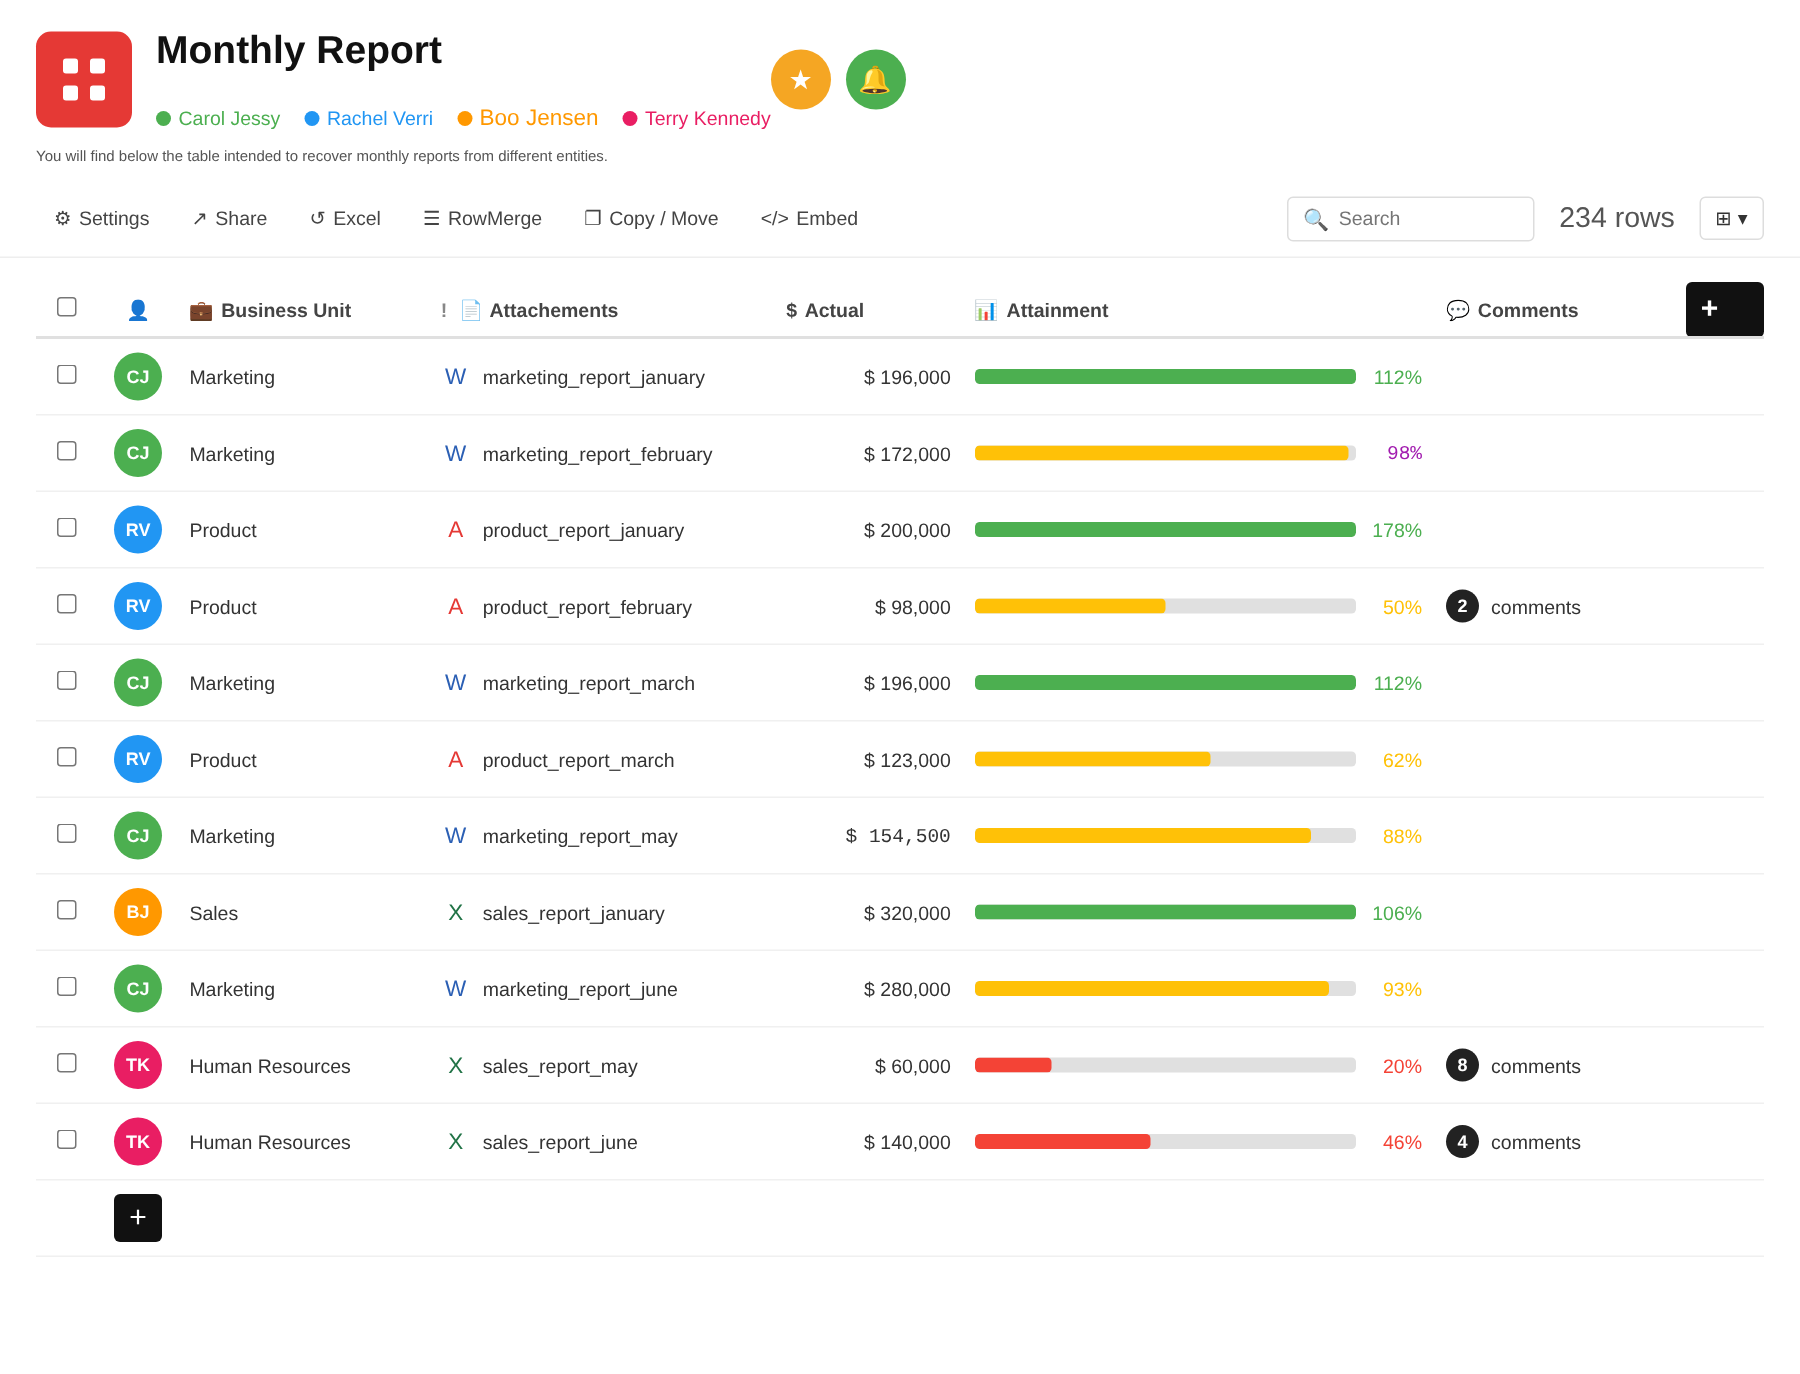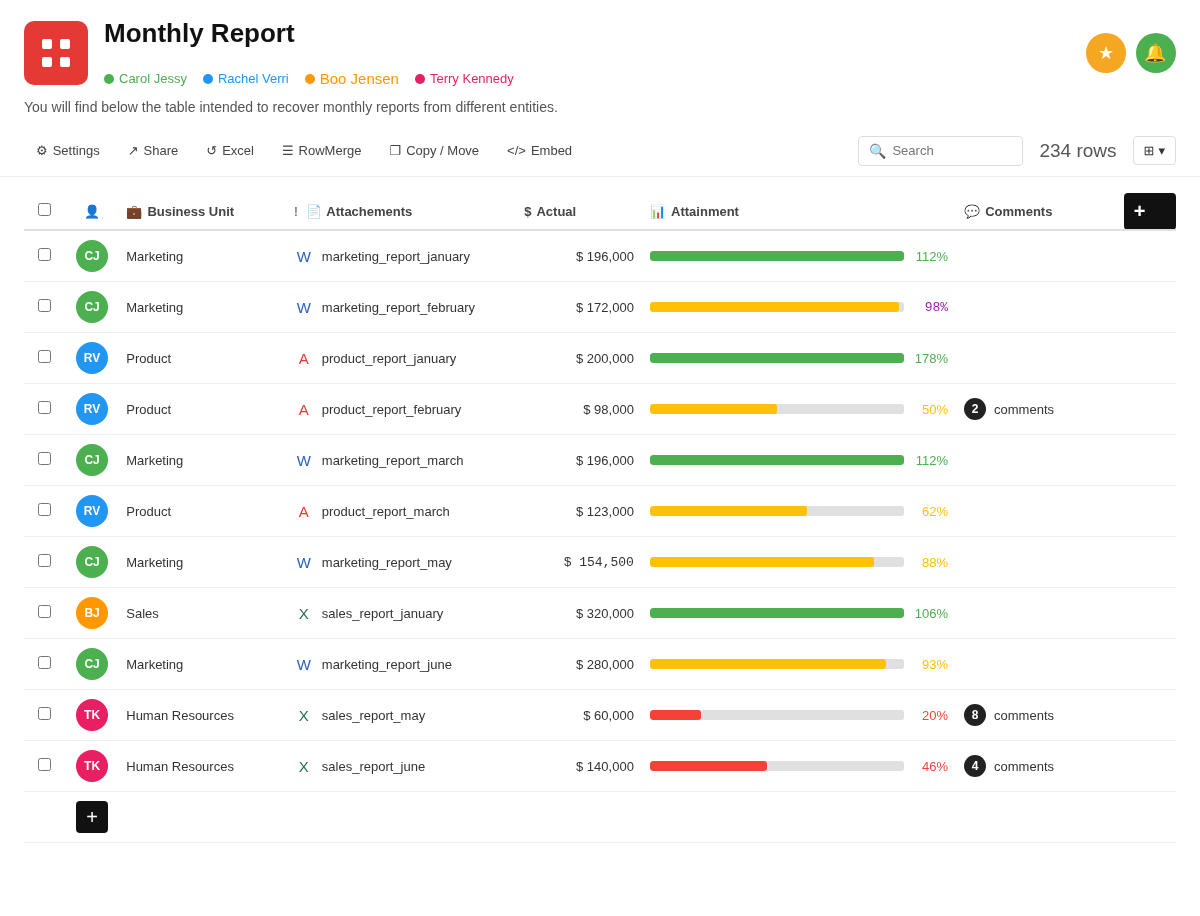--- a/index.html
+++ b/index.html
@@ -1,34 +1,34 @@
 <!DOCTYPE html>
 <html><head>
   <meta charset="utf-8">
   <style>
     * { box-sizing: border-box; margin: 0; padding: 0; }
     body { font-family: -apple-system, BlinkMacSystemFont, 'Segoe UI', sans-serif; background: #fff; color: #333; font-size: 14px; }
 
     
-    .header { display: flex; align-items: center; justify-content: space-between; padding: 18px 24px 0 24px; }
+    .header { display: flex; align-items: center; padding: 18px 24px 0 24px; }
     .header-left { display: flex; align-items: center; gap: 16px; }
     .logo { width: 64px; height: 64px; background: #e53935; border-radius: 10px; display: flex; align-items: center; justify-content: center; }
     .logo svg { width: 36px; height: 36px; }
     .header-title-block {}
     .header-title { font-size: 26px; font-weight: 700; color: #111; }
     .header-users { display: flex; gap: 16px; margin-top: 21px; }
     .user-dot { display: flex; align-items: center; gap: 5px; font-size: 13px; }
     .dot { width: 10px; height: 10px; border-radius: 50%; display: inline-block; }
     .header-icons { display: flex; gap: 10px; }
     .header-icon-btn { width: 40px; height: 40px; border-radius: 50%; border: none; cursor: pointer; display: flex; align-items: center; justify-content: center; font-size: 18px; }
     .star-btn { background: #f5a623; color: #fff; }
     .bell-btn { background: #4caf50; color: #fff; }
 
     
-    .subtitle { padding: 12px 24px 0 24px; font-size: 14px; color: #555; }
+    .subtitle { padding: 12px 24px 0 24px; font-size: 10px; color: #555; }
 
     
     .toolbar { display: flex; align-items: center; padding: 20px 24px 10px 24px; gap: 4px; border-bottom: 1px solid #eee; }
     .toolbar-btn { display: flex; align-items: center; gap: 5px; padding: 8px 12px; border: none; background: none; cursor: pointer; color: #444; font-size: 13px; border-radius: 4px; }
     .toolbar-sep { flex: 1; }
     .search-box { display: flex; align-items: center; border: 1px solid #ddd; border-radius: 4px; padding: 6px 10px; gap: 6px; background: #fff; }
     .search-box input { border: none; outline: none; font-size: 13px; width: 120px; }
     .rows-count { margin: 0 12px; color: #555; font-size: 19px; white-space: nowrap; }
     .view-btn { display: flex; align-items: center; gap: 4px; border: 1px solid #ddd; border-radius: 4px; padding: 6px 10px; cursor: pointer; background: #fff; font-size: 13px; }
 

